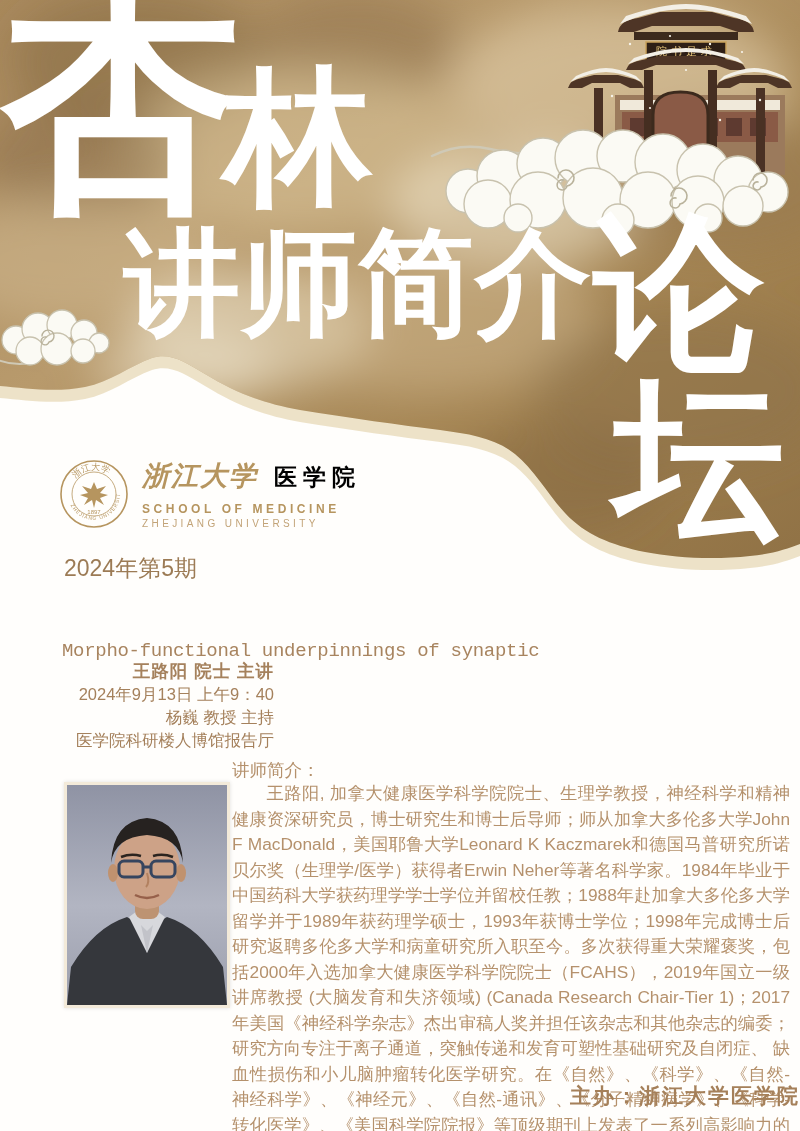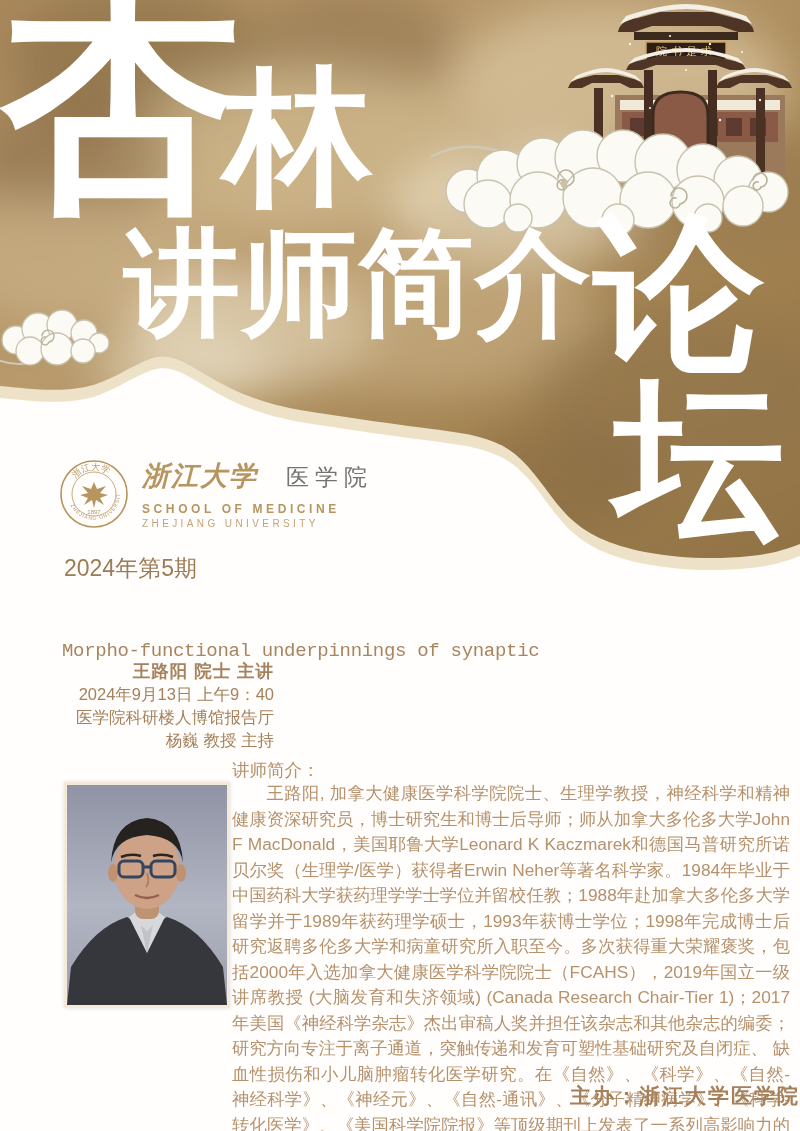--- a/index.html
+++ b/index.html
@@ -18,21 +18,21 @@
   .t-row{left:124px;top:226px;font-size:116px;letter-spacing:1px;}
   .t-lun{left:594px;top:210px;font-size:170px;}
   .t-tan{left:614px;top:376px;font-size:170px;}
   
   .logo{position:absolute;left:58px;top:458px;display:flex;align-items:flex-start;color:#b6955f;}
   .logo svg{display:block;}
   .logo-text{margin-left:12px;}
   .logo-zh-row{display:flex;align-items:baseline;}
   .logo-calli{font-family:"Liberation Serif",serif;font-style:italic;font-weight:700;
               font-size:27px;letter-spacing:2px;color:#b6955f;}
-  .logo-college{font-size:23px;font-weight:400;letter-spacing:6px;margin-left:28px;color:#737373;}
+  .logo-college{font-size:23px;font-weight:700;letter-spacing:6px;margin-left:16px;color:#000000;}
   .logo-en1{font-size:12px;font-weight:700;letter-spacing:3.6px;margin-top:8px;color:#b6955f;}
   .logo-en2{font-size:10px;font-weight:500;letter-spacing:3.4px;margin-top:2px;color:#c2a377;}
   
   .issue{position:absolute;left:64px;top:553px;font-family:Liberation Sans, sans-serif;
          font-size:23px;color:#9c7b55;}
   .en-title{position:absolute;left:62px;top:586px;font-family:"Liberation Mono","DejaVu Sans Mono",monospace;
             font-size:19px;line-height:26px;color:#a8845f;letter-spacing:-0.3px;white-space:pre;}
   .details{position:absolute;left:76px;top:660px;color:#a5815c;font-size:16.5px;line-height:23px;text-align:right;}
   .details .d1{font-size:17.5px;font-weight:600;letter-spacing:1px;}
   .bio-label{position:absolute;left:232px;top:758px;font-size:17.5px;color:#b5916c;}
@@ -222,22 +222,22 @@
 
   <div class="issue">2024年第5期</div>
 
   <div class="en-title">
     <div>Morpho-functional underpinnings of synaptic</div>
   </div>
 
   <div class="details">
     <div class="d1">王路阳 院士  主讲</div>
     <div>2024年9月13日 上午9：40</div>
+    <div>杨巍 教授  主持</div>
     <div>医学院科研楼人博馆报告厅</div>
-    <div>杨巍 教授  主持</div>
   </div>
 
   <svg class="photo" viewBox="0 0 160 220" preserveAspectRatio="none">
     <defs>
       <linearGradient id="phBg" x1="0" y1="0" x2="0" y2="1">
         <stop offset="0" stop-color="#8f93a4"></stop>
         <stop offset="0.55" stop-color="#b2b5c2"></stop>
         <stop offset="1" stop-color="#9b9eac"></stop>
       </linearGradient>
     </defs>

